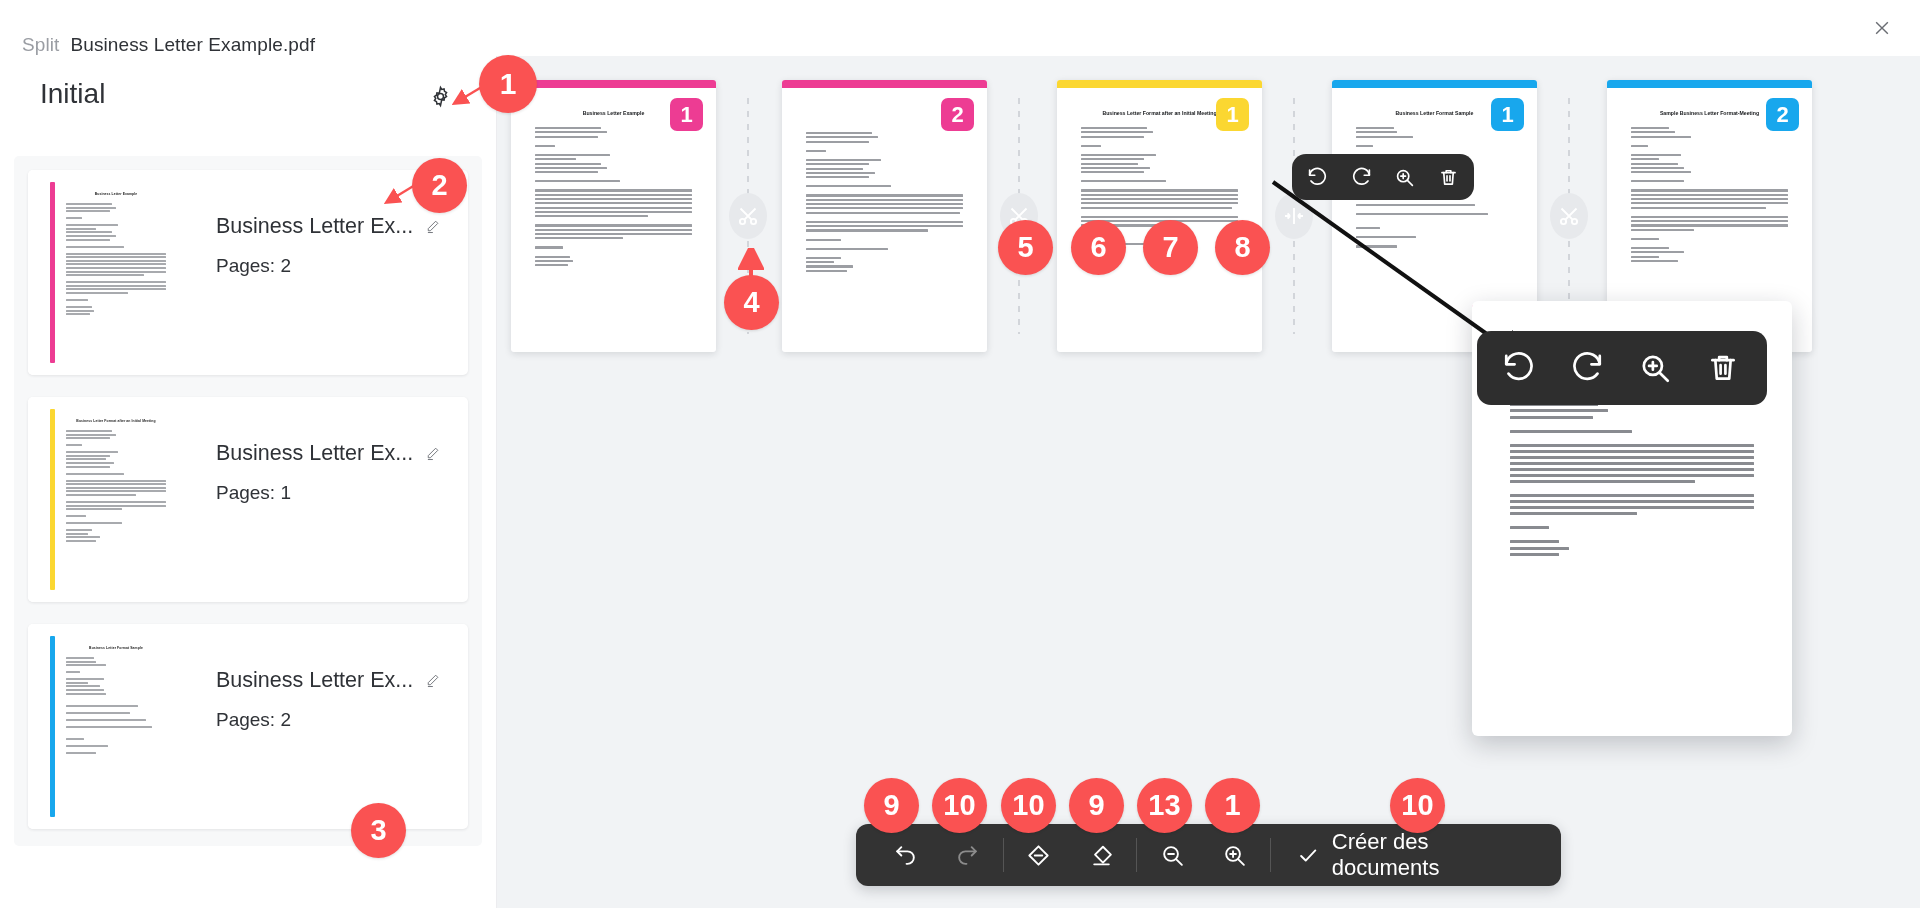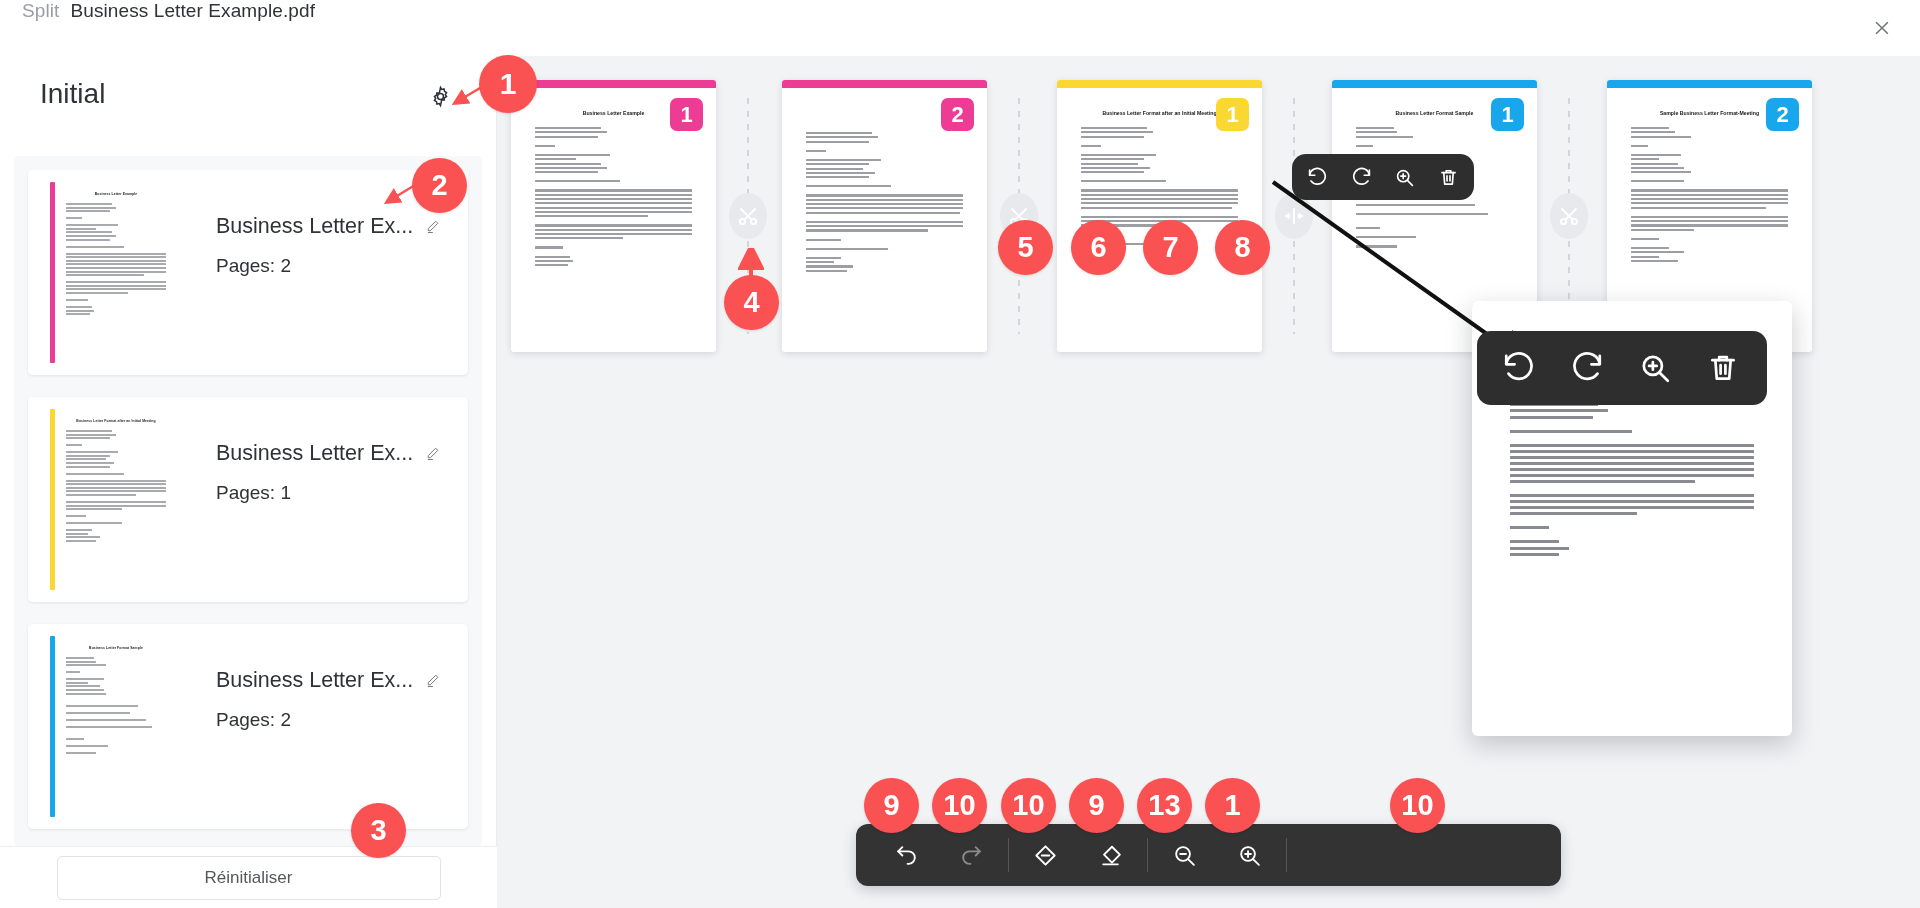--- a/index.html
+++ b/index.html
@@ -7,21 +7,21 @@
     width: 1920px; height: 908px;
     font-family: "Liberation Sans", sans-serif;
     background: #ffffff;
     overflow: hidden;
   }
   #root { position: relative; width: 1920px; height: 908px; background: #fff; }
 
   
   .header {
     position: absolute; left: 0; top: 0; width: 1920px; height: 56px;
-    background: #ffffff; display: flex; align-items: flex-start;
+    background: #ffffff; display: flex; align-items: flex-end;
     padding-left: 22px;
   }
   .hdr-split { font-size: 19px; color: #9a9da3; letter-spacing: .1px; }
   .hdr-file  { font-size: 19px; color: #2f3237; margin-left: 11px; letter-spacing: .1px; }
   .close-btn {
     position: absolute; right: 22px; top: 12px; width: 32px; height: 32px;
     display: flex; align-items: center; justify-content: center; cursor: pointer;
   }
   .close-btn svg { width: 20px; height: 20px; stroke: #6a6d73; stroke-width: 1.7; fill: none; }
 
@@ -403,23 +403,20 @@
                   <path d="M5.5 20.5h7"></path>
                 </svg>
             </span>
           </div>
           <div class="doc-pages">Pages: 2</div>
         </div>
       </div>
 
     </div>
 
-    <div class="reset-wrap">
-      <button class="reset-btn">Réinitialiser</button>
-    </div>
   </div>
 
   <div class="canvas">
     <div class="pages-row">
 
       <div class="page-card" style="left:14px">
         <div class="page-topbar" style="background:#ed3c93"></div>
         <div class="page-badge" style="background:#ed3c93">1</div>
         <div class="page-body">
           <div class="pg-title">Business Letter Example</div>
@@ -853,20 +850,26 @@
         </svg>
     </div>
     <div class="bb-btn">
       <svg viewBox="0 0 24 24">
           <circle cx="10.6" cy="10.6" r="6.6"></circle>
           <path d="M15.4 15.4L21 21"></path>
           <path d="M7.8 10.6h5.6M10.6 7.8v5.6"></path>
         </svg>
     </div>
     <div class="bb-sep"></div>
+    <div class="bb-create">
+      <svg viewBox="0 0 24 24">
+          <path d="M4.5 12.5l5 5L20 6.5"></path>
+        </svg>
+      <span>Créer des documents</span>
+    </div>
   </div>
 
   <svg class="anno-arrow" style="left:452px; top:78px;" width="42" height="34" viewBox="0 0 42 34">
     <defs>
         <marker id="ra1" markerWidth="7" markerHeight="7" refX="3" refY="3.5" orient="auto">
       <path d="M0 0 L7 3.5 L0 7 z" fill="#fa5252"></path>
         </marker>
       </defs>
     <line x1="38" y1="4" x2="8" y2="22" stroke="#fa5252" stroke-width="2.4" marker-end="url(#ra1)"></line>
   </svg>

